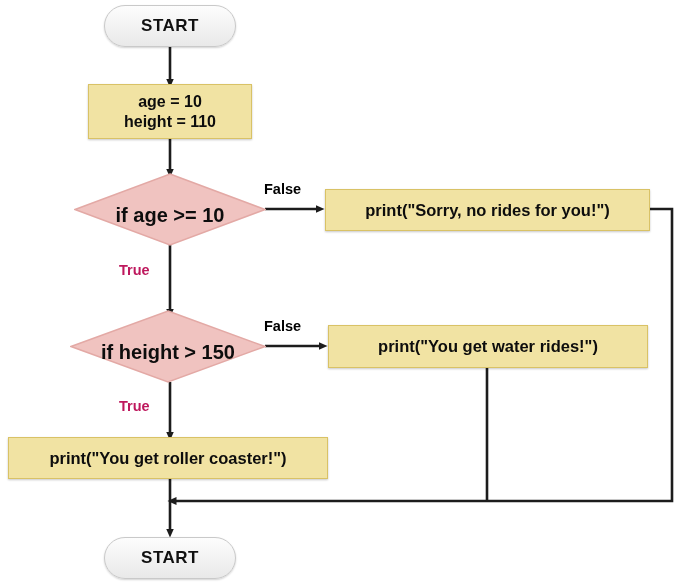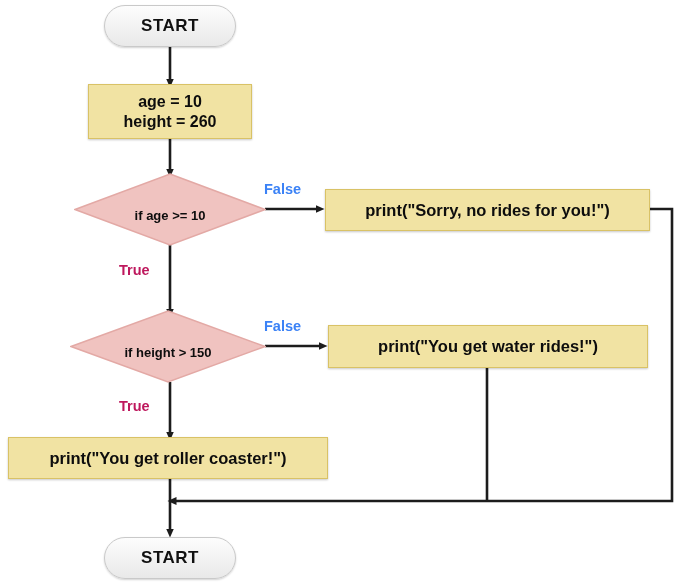--- a/index.html
+++ b/index.html
@@ -31,29 +31,29 @@
     border:1.5px solid #d9c266;
     box-shadow:0 1px 2px rgba(0,0,0,.22);
     font-weight:bold;color:#0d0d0d;
   }
   .procbox .inner{line-height:1.25;padding:0 6px;}
 
   
   .decision{background:transparent;}
   .decision svg{position:absolute;left:0;top:0;}
   .decision .dtext{
-    position:relative;z-index:2;font-weight:bold;font-size:13px;color:#0d0d0d;
+    position:relative;z-index:2;font-weight:bold;font-size:20px;color:#0d0d0d;
     white-space:nowrap;
     margin-top:12px;
   }
 
   .edgelabel{
     position:absolute;font-weight:bold;font-size:14.5px;white-space:nowrap;
   }
-  .lbl-false{color:#3b82f6;}
+  .lbl-false{color:#000000;}
   .lbl-true{color:#be185d;}
 </style>
 </head>
 <body>
 
 <div id="canvas">
 
   <svg id="wires" viewBox="0 0 683 587">
     <defs>
       <marker id="arrow-d" markerWidth="10" markerHeight="10" refX="1.5" refY="4" orient="auto" markerUnits="userSpaceOnUse">
@@ -84,21 +84,21 @@
     </g>
   </svg>
 
   <div class="node terminal" style="left:104px;top:5px;width:132px;height:42px;">
     <span>START</span>
   </div>
 
   <div class="node procbox" style="left:88px;top:84px;width:164px;height:55px;font-size:16px;">
     <div class="inner">
       <div>age = 10</div>
-      <div>height = 260</div>
+      <div>height = 110</div>
     </div>
   </div>
 
   <div class="node decision" style="left:74px;top:173px;width:192px;height:73px;">
     <svg width="192" height="73" viewBox="0 0 192 73">
       <polygon points="96,1 191,36.5 96,72 1,36.5" fill="#f0c3c0" stroke="#e3a9a5" stroke-width="1.5"></polygon>
     </svg>
     <span class="dtext">if age &gt;= 10</span>
   </div>
 

